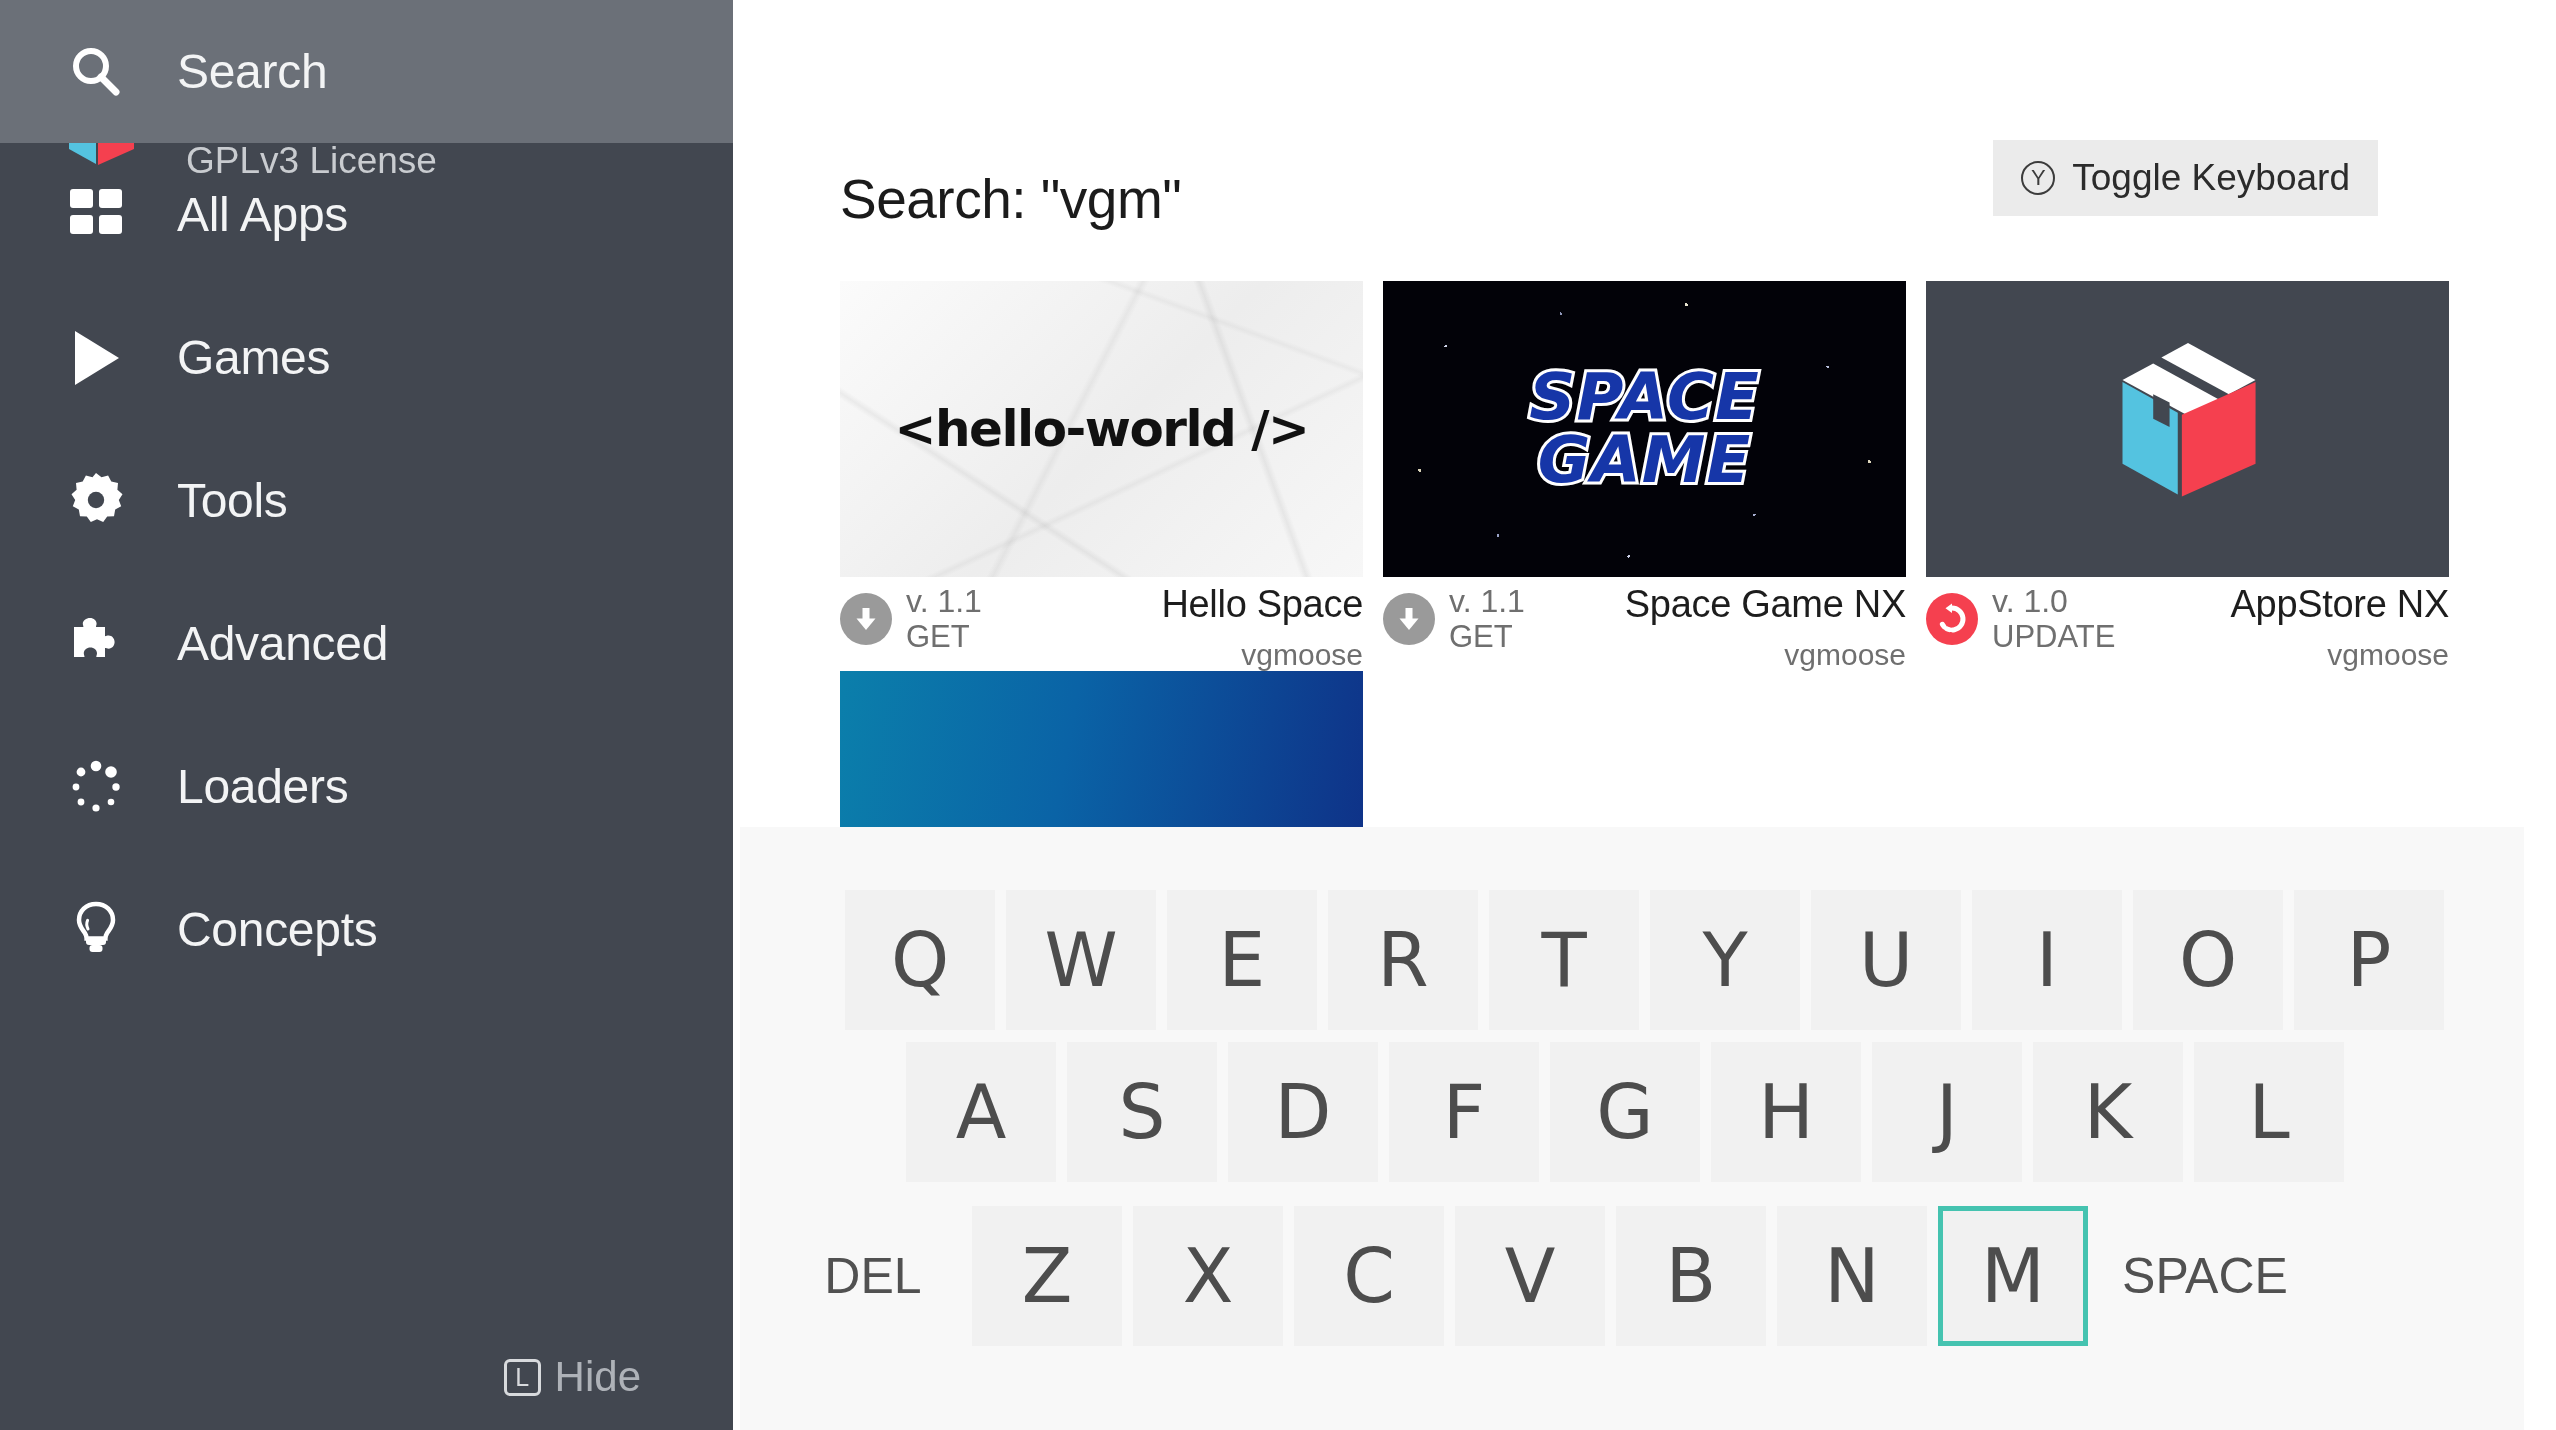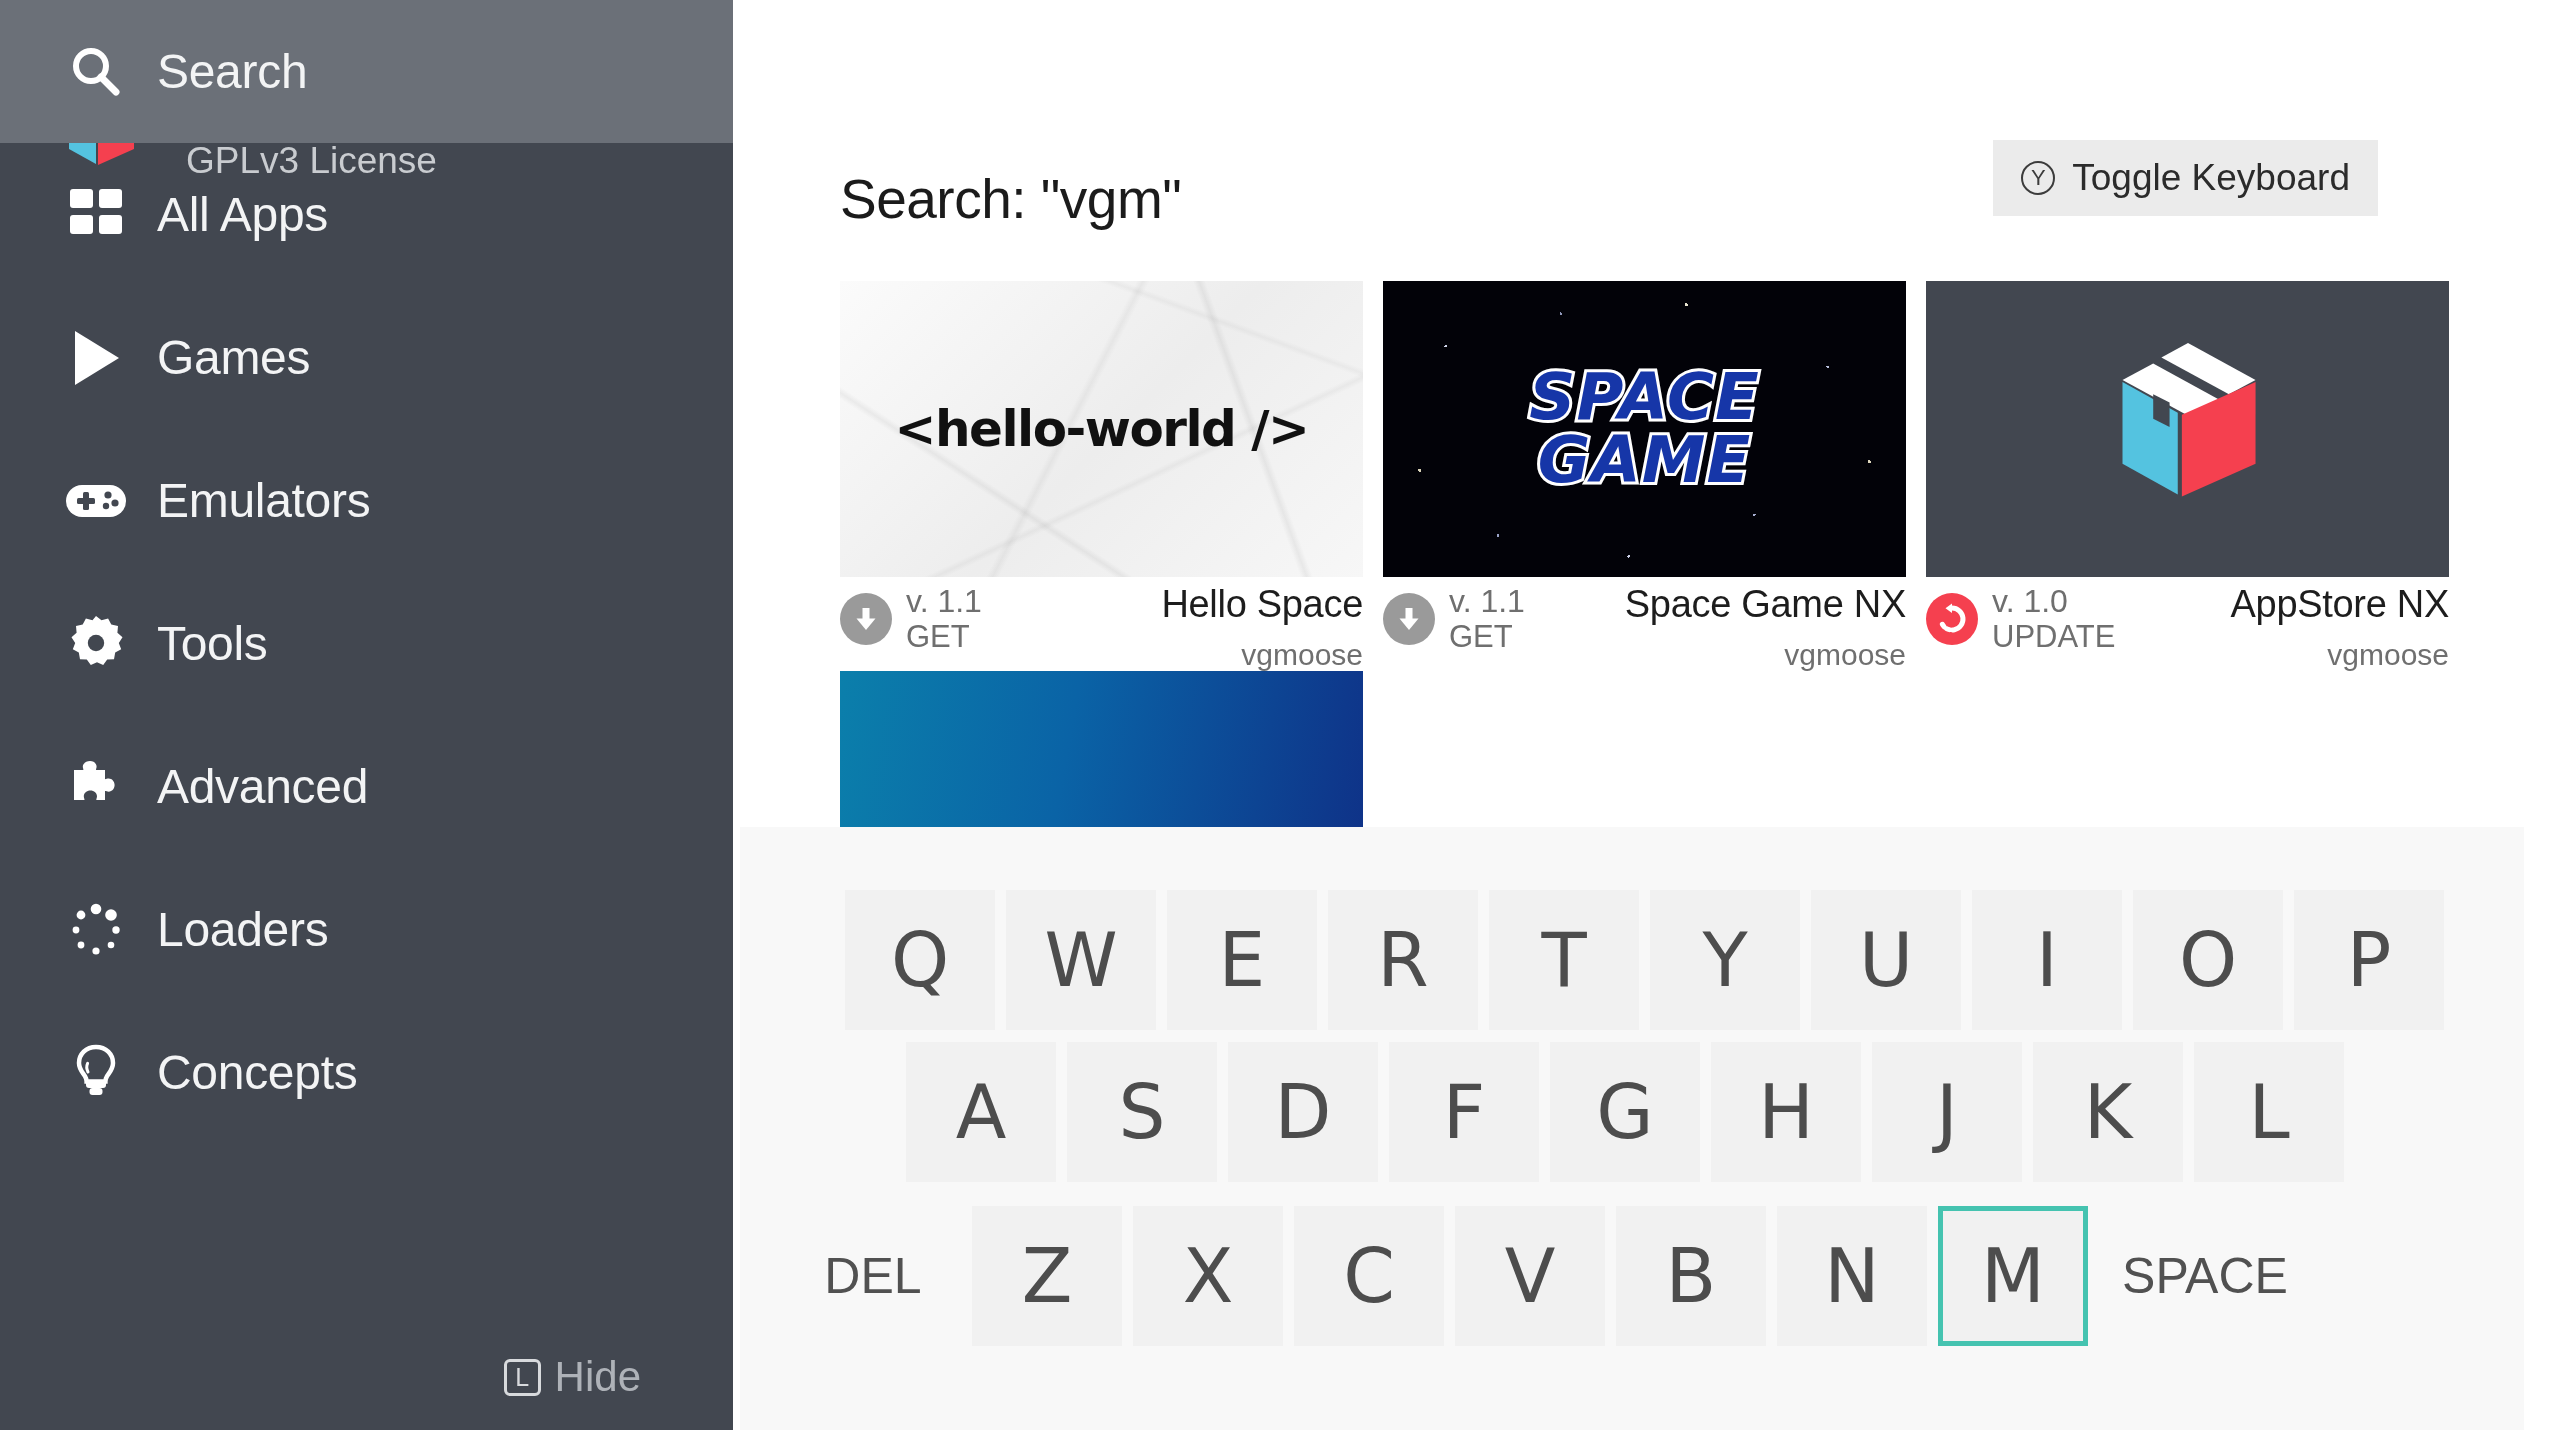--- a/index.html
+++ b/index.html
@@ -39,21 +39,21 @@
     display: flex; align-items: center;
   }
   .nav-item.active { background: #6b7078; }
   .nav-icon {
     width: 78px; margin-left: 57px; flex: none;
     display: flex; align-items: center; justify-content: center;
     color: #ffffff;
   }
   .nav-icon svg { display: block; }
   .nav-label {
-    margin-left: 22px;
+    margin-left: 42px;
     font-size: 48px; color: #f3f4f5; font-weight: 400;
     letter-spacing: -0.3px;
   }
 
   #hide-hint {
     position: absolute; right: 92px; bottom: 29px;
     display: flex; align-items: center;
   }
   #hide-key {
     width: 37px; height: 37px;
@@ -271,33 +271,20 @@
 
     <div class="nav-item">
       <span class="nav-icon">
         <svg width="54" height="58" viewBox="0 0 54 58">
           <polygon points="6,2 50,29 6,56" fill="#ffffff"></polygon>
         </svg>
       </span>
       <span class="nav-label">Games</span>
     </div>
 
-    <div class="nav-item">
-      <span class="nav-icon">
-        <svg width="62" height="40" viewBox="0 0 62 40">
-          <rect x="1" y="4" width="60" height="32" rx="16" fill="#ffffff"></rect>
-          <rect x="12" y="17" width="18" height="6" rx="1.5" fill="#424750"></rect>
-          <rect x="18" y="11" width="6" height="18" rx="1.5" fill="#424750"></rect>
-          <circle cx="43" cy="14" r="3.6" fill="#424750"></circle>
-          <circle cx="50" cy="22" r="3.6" fill="#424750"></circle>
-          <circle cx="41" cy="25" r="3.2" fill="#424750"></circle>
-        </svg>
-      </span>
-      <span class="nav-label">Emulators</span>
-    </div>
 
     <div class="nav-item">
       <span class="nav-icon">
         <svg width="56" height="56" viewBox="0 0 56 56">
           <path fill="#ffffff" d="M28 0l5.5 4.2 6.6-1.6 3.2 6 6.7 1.3-0.6 6.8 5.1 4.5-3.7 5.7 2.4 6.4-6 3.3-1.2 6.7-6.8 0.3-4 5.5-6.2-2.8-6.2 2.8-4-5.5-6.8-0.3-1.2-6.7-6-3.3 2.4-6.4L3.5 21.2 8.6 16.7 8 9.9l6.7-1.3 3.2-6 6.6 1.6z"></path>
           <circle cx="28" cy="27" r="8.2" fill="#424750"></circle>
         </svg>
       </span>
       <span class="nav-label">Tools</span>
     </div>

